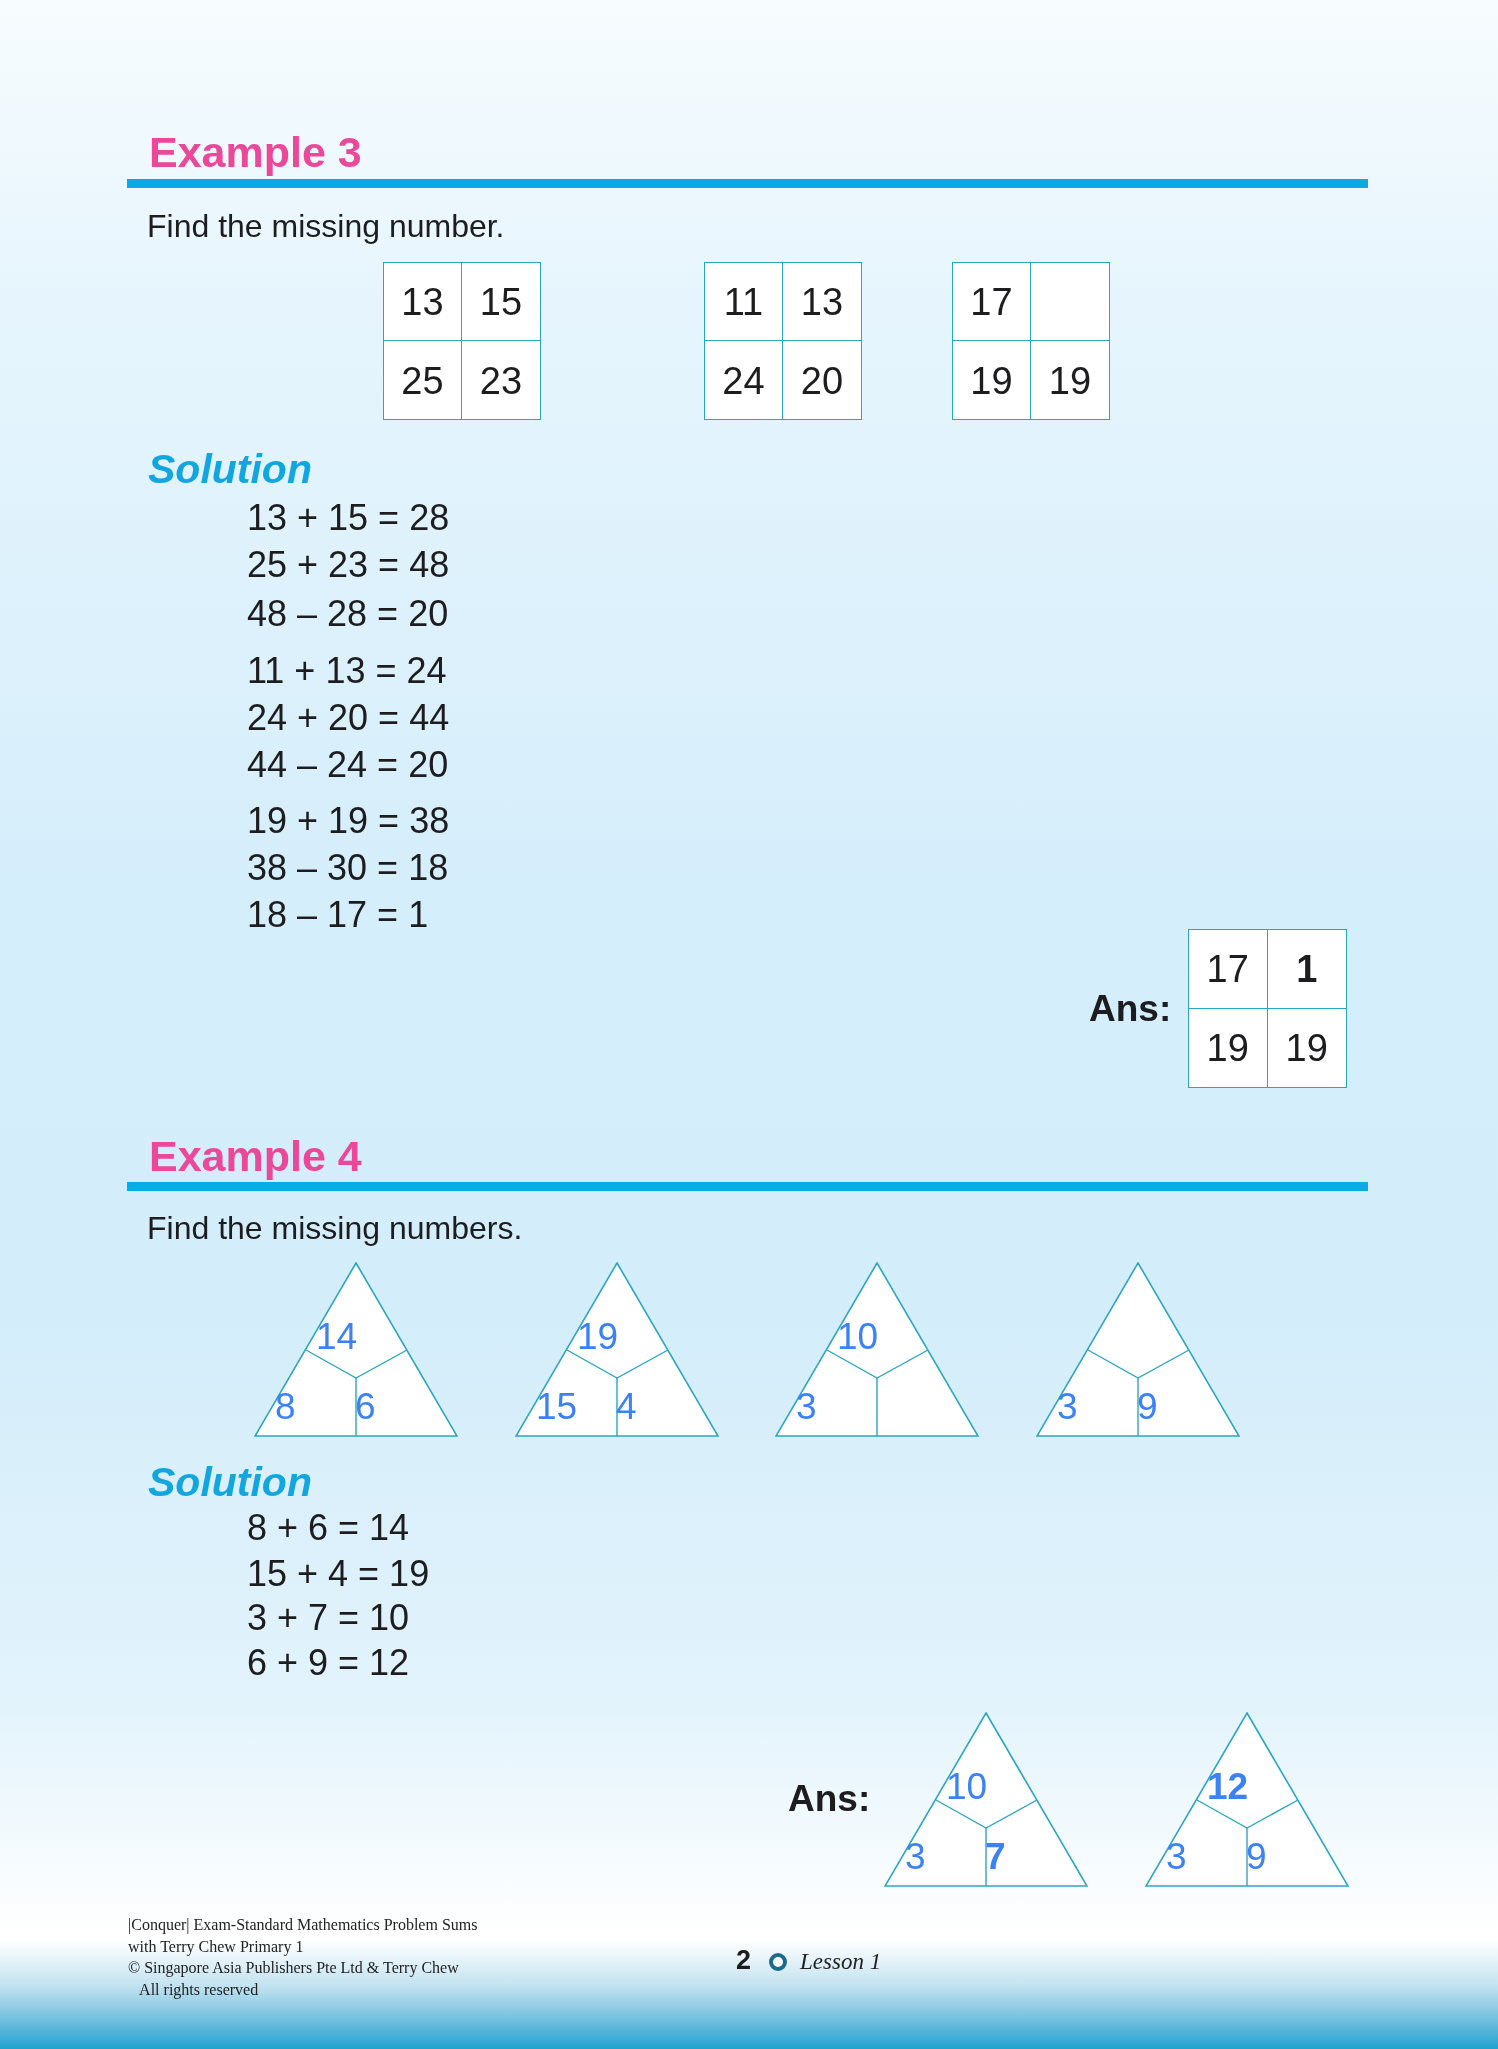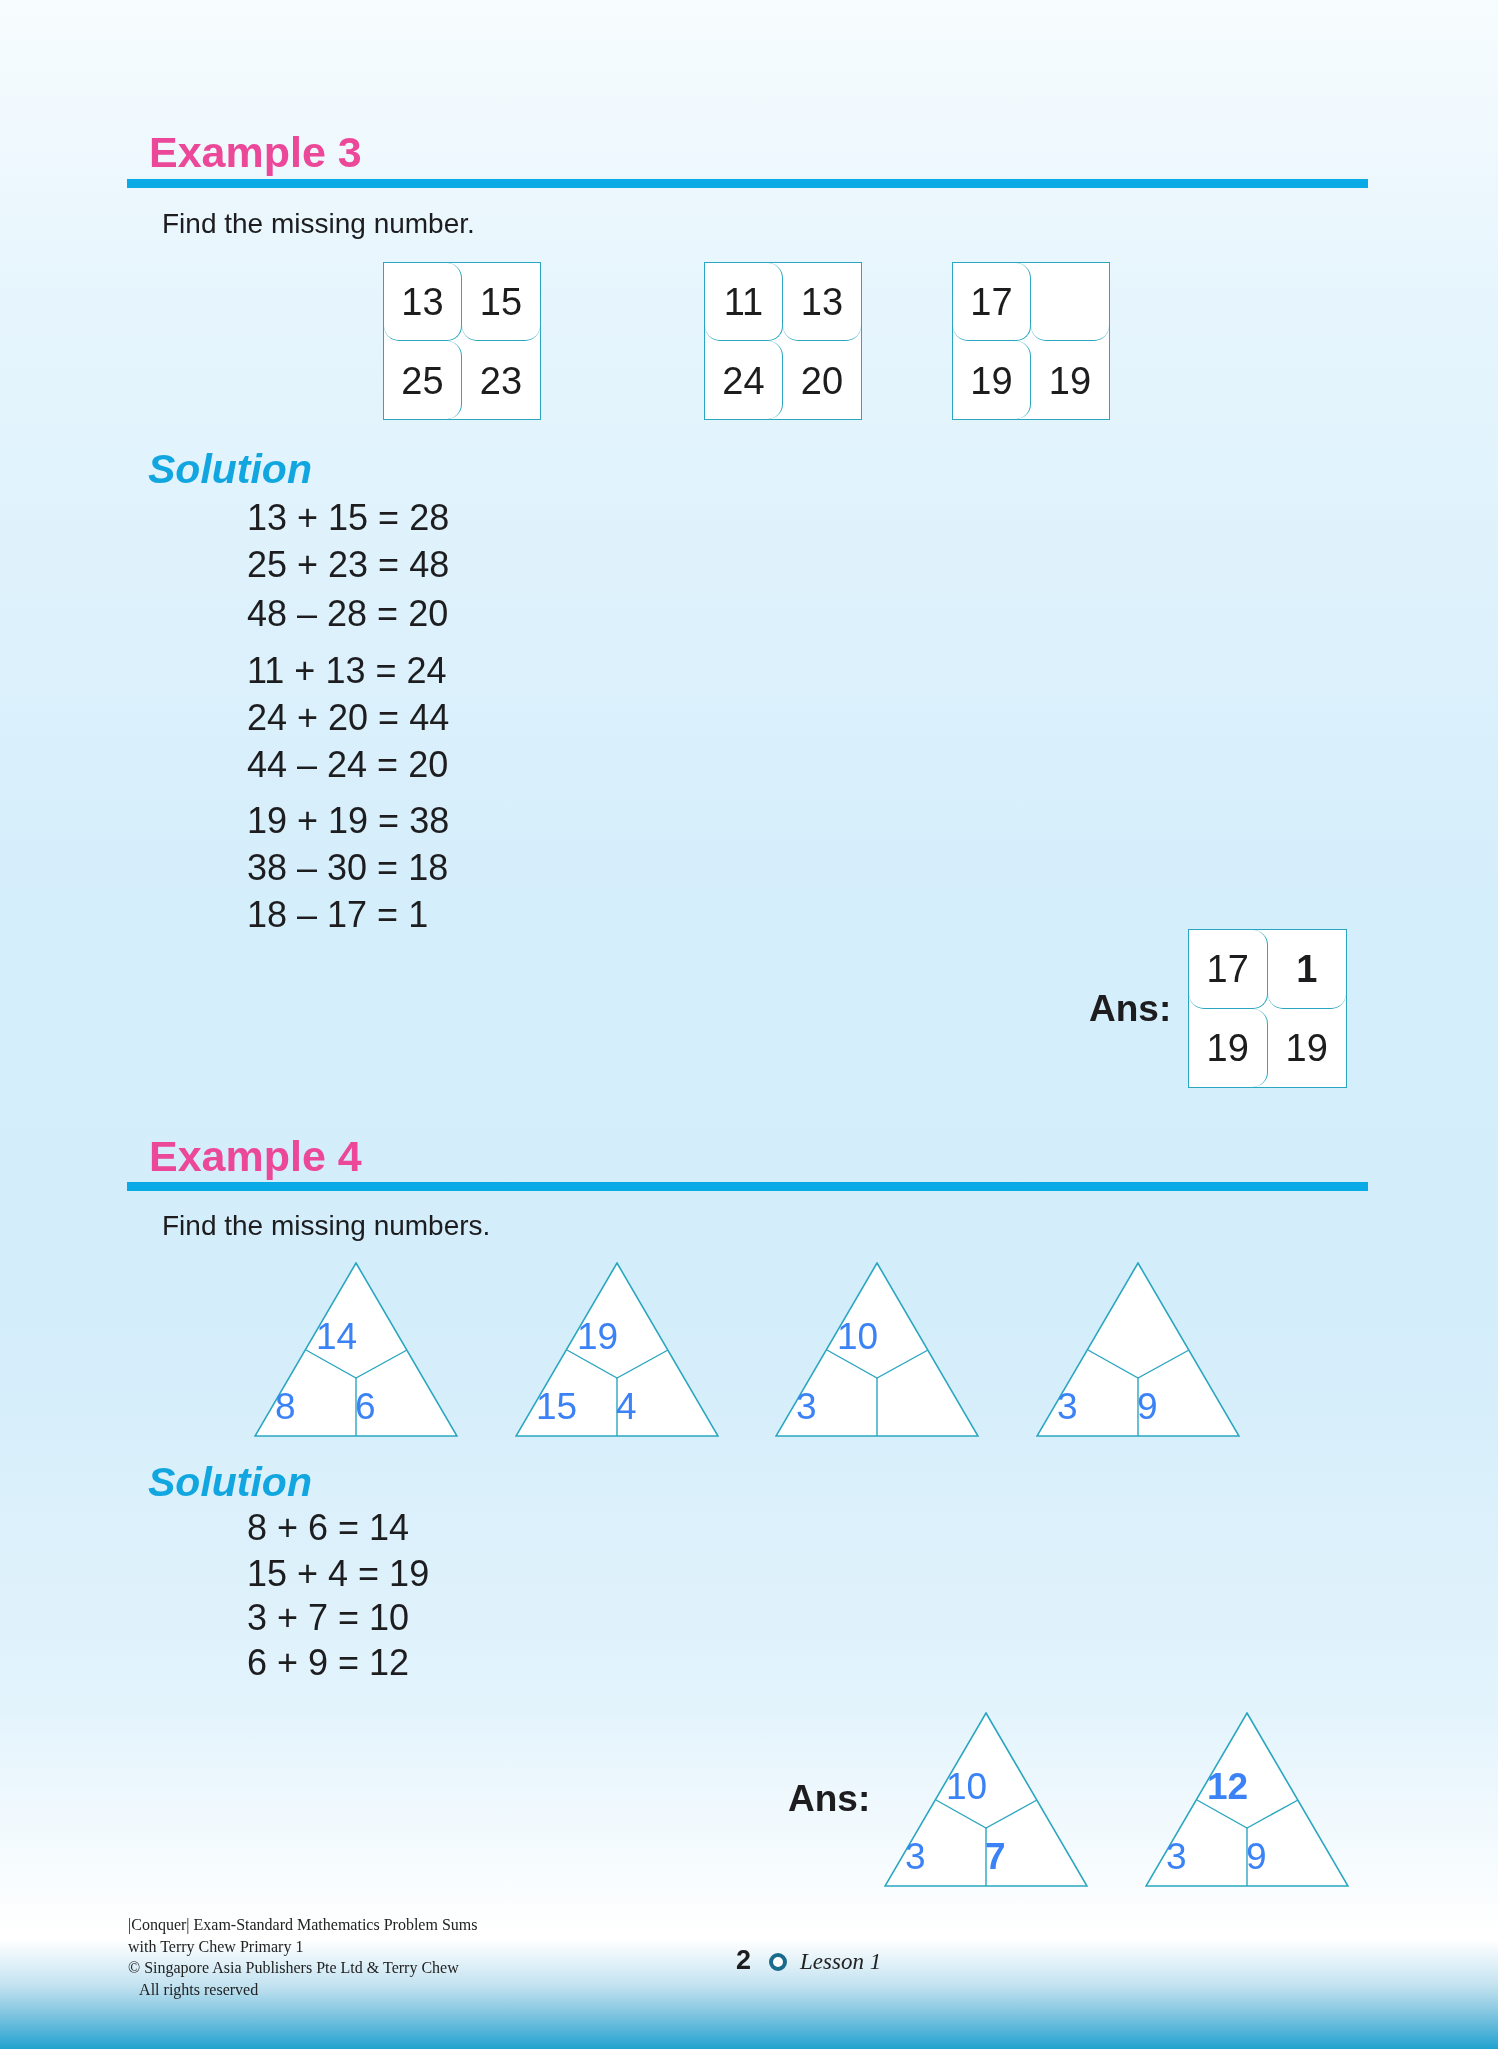--- a/index.html
+++ b/index.html
@@ -11,34 +11,34 @@
       #f7fcfe 0px, #e6f5fd 300px, #d5eefb 900px, #d3edfa 1300px,
       #e2f3fc 1700px, #ffffff 1935px, #ffffff 1940px,
       #c4e3f1 1985px, #8bc9e2 2010px, #22a2cf 2049px);
   }
   .abs { position: absolute; }
   .heading {
     font-weight: bold; font-size: 43px; color: #ec4899; line-height: 1;
     white-space: nowrap;
   }
   .rule { position: absolute; left: 127px; width: 1241px; height: 9px; background: #0aaae6; }
-  .prompt { font-size: 28px; line-height: 1; white-space: nowrap; color: #1d1d1f; margin-left: 15px; }
+  .prompt { font-size: 32px; line-height: 1; white-space: nowrap; color: #1d1d1f; }
   .solution-label {
     font-weight: bold; font-style: italic; font-size: 41px; color: #12a6e0;
     line-height: 1; white-space: nowrap;
   }
   .eq { font-size: 36px; line-height: 1; white-space: nowrap; color: #1d1d1f; }
   .grid {
     position: absolute; width: 158px; height: 158px; background: #fff;
     border: 1.5px solid #2aa6c0; box-sizing: border-box;
     display: grid; grid-template-columns: 1fr 1fr; grid-template-rows: 1fr 1fr;
   }
   .cell {
     box-sizing: border-box; display: flex; align-items: center; justify-content: center;
-    font-size: 38px; color: #1d1d1f; padding-top: 2px; border-radius: 15px;
+    font-size: 38px; color: #1d1d1f; padding-top: 2px;
   }
   .cell.c0, .cell.c2 { border-right: 1.5px solid #2aa6c0; }
   .cell.c0, .cell.c1 { border-bottom: 1.5px solid #2aa6c0; }
   .cell.bold { font-weight: bold; }
   .ans-label { font-weight: bold; font-size: 37px; line-height: 1; white-space: nowrap; color: #1d1d1f; }
   .tri { position: absolute; width: 204px; height: 176px; }
   .tri svg { position: absolute; left: 0; top: 0; }
   .tri .num {
     position: absolute; font-size: 37px; line-height: 1; width: 80px; 
     color: #3b82f6;

